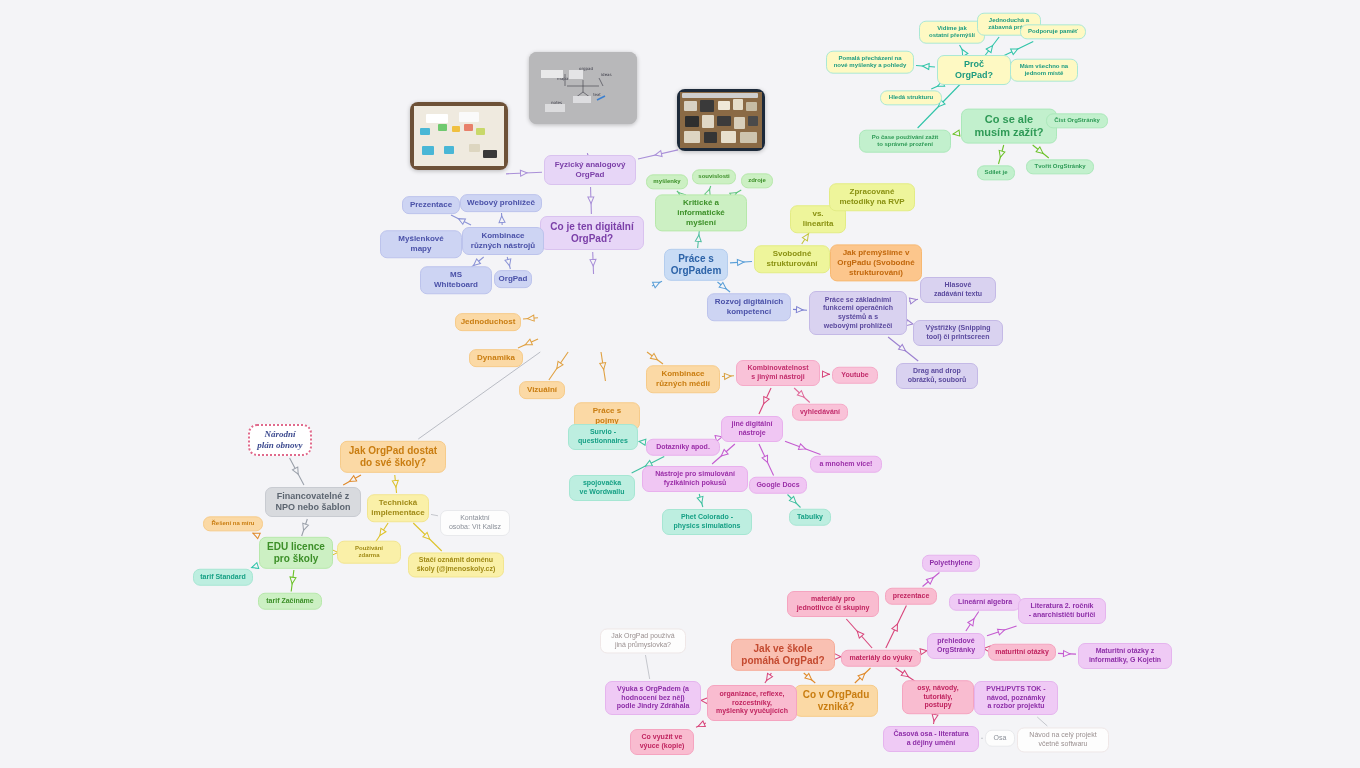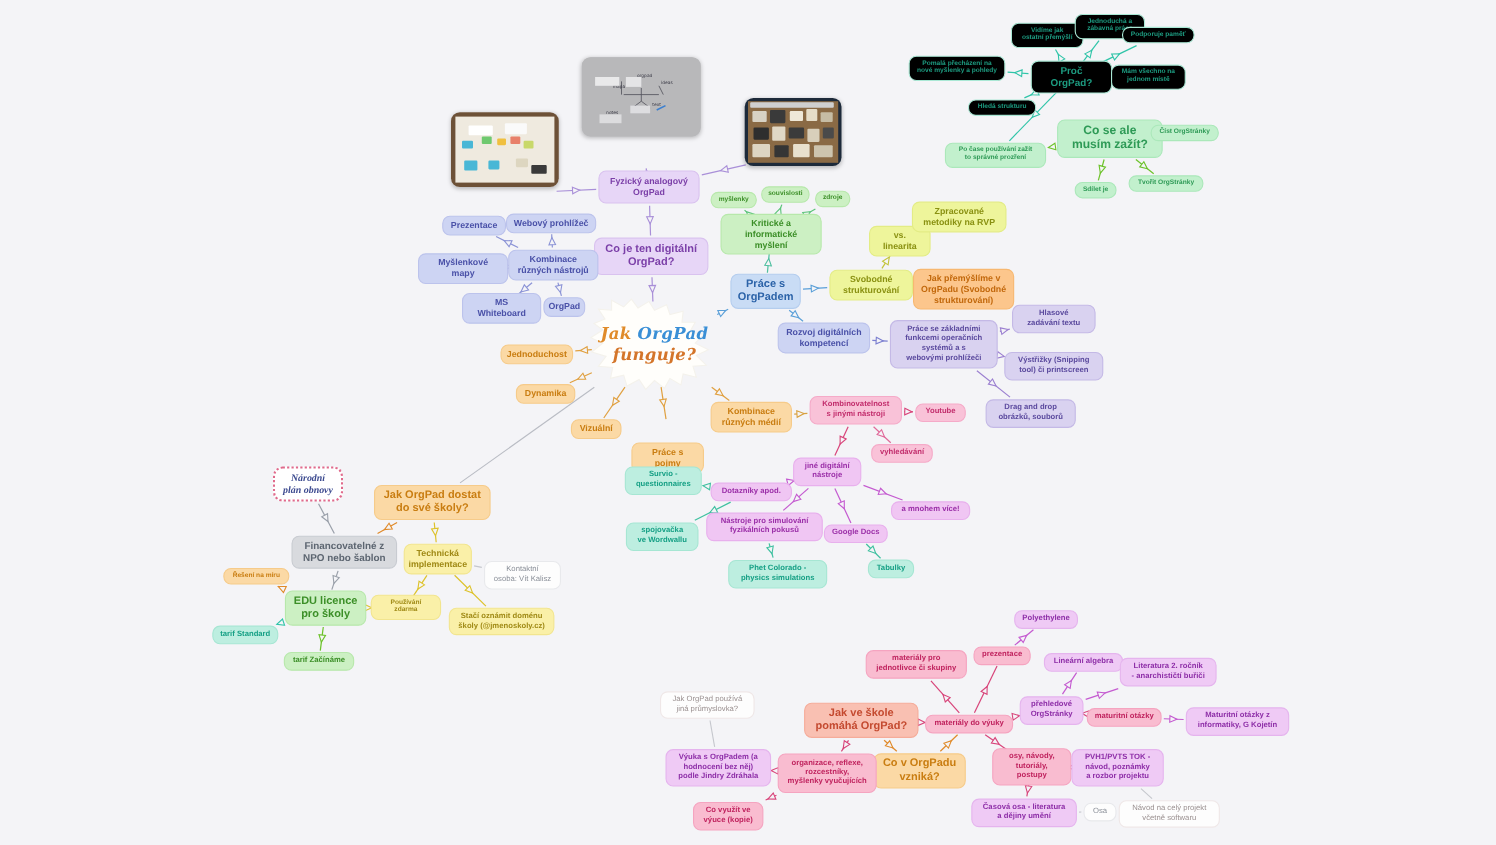--- a/index.html
+++ b/index.html
@@ -24,21 +24,21 @@
     white-space:pre-line;
     transform:translate(-50%,-50%);
   }
   
   .c-purple  {background:#d9d2f0;color:#5b4a9e;border:1px solid #c4b9e6;}
   .c-purple2 {background:#e7d6f7;color:#7b3fa8;border:1px solid #d9c2ef;}
   .c-blue    {background:#c9dcf5;color:#2c63a8;border:1px solid #b4cdee;}
   .c-blue2   {background:#cdd4f3;color:#4a51a8;border:1px solid #bcc3ec;}
   .c-green   {background:#ccf0c3;color:#3c8f28;border:1px solid #b7e8ab;}
   .c-green2  {background:#c2f0cd;color:#2e9a56;border:1px solid #abe8ba;}
-  .c-teal    {background:#000000;color:#1d9b80;border:1px solid #aae8d5;}
+  .c-teal    {background:#fef9c3;color:#1d9b80;border:1px solid #aae8d5;}
   .c-mint    {background:#bdeee0;color:#16a085;border:1px solid #a6e6d3;}
   .c-yellow  {background:#eef59b;color:#8a9112;border:1px solid #e3ec85;}
   .c-yellow2 {background:#faf0a8;color:#a08a16;border:1px solid #f2e58f;}
   .c-orange  {background:#fbd9a5;color:#c97d11;border:1px solid #f6cb8a;}
   .c-orange2 {background:#fcc68c;color:#c2680c;border:1px solid #f7b871;}
   .c-salmon  {background:#f9c0b2;color:#c44a30;border:1px solid #f5ac9a;}
   .c-pink    {background:#f9c2d8;color:#c22d6c;border:1px solid #f5aac8;}
   .c-pink2   {background:#f9bcd0;color:#c0245f;border:1px solid #f5a4c0;}
   .c-violet  {background:#f0c6f3;color:#9b2fa8;border:1px solid #e8b0ed;}
   .c-violet2 {background:#efcaf5;color:#8e2fa8;border:1px solid #e5b4ee;}
@@ -304,33 +304,20 @@
       <div class="sticky" style="left:37px;top:24px;width:14px;height:10px;background:#3b3b3b;"></div>
       <div class="sticky" style="left:54px;top:25px;width:11px;height:12px;background:#d8cfbb;"></div>
       <div class="sticky" style="left:68px;top:24px;width:10px;height:10px;background:#4a4a4a;"></div>
       <div class="sticky" style="left:4px;top:39px;width:16px;height:12px;background:#ddd5c2;"></div>
       <div class="sticky" style="left:24px;top:40px;width:13px;height:11px;background:#353535;"></div>
       <div class="sticky" style="left:41px;top:39px;width:15px;height:12px;background:#e8e0cd;"></div>
       <div class="sticky" style="left:60px;top:40px;width:17px;height:11px;background:#cdc4ae;"></div>
     </div>
   </div>
 
-  <div id="center-node" style="left:595px;top:313px;">
-    <svg width="122" height="86" viewBox="0 0 122 86">
-      <path fill="#fffefb" stroke="#f4f2ec" stroke-width="1" d="M14,30 L6,24 L16,20 L10,11 L22,12 L22,3 L33,9 L40,2 L46,10 L56,4 L61,12 L72,7
-           L75,16 L87,13 L86,23 L98,23 L93,32 L106,34 L98,42 L110,48 L99,53 L108,62 L96,63
-           L99,73 L87,70 L85,80 L75,74 L70,83 L61,76 L53,84 L47,75 L36,81 L33,71 L21,74
-           L23,64 L10,63 L17,54 L4,50 L14,42 L3,37 Z"></path>
-    </svg>
-    <div id="center-text">
-      <span class="w1">Jak</span>
-      <span class="w2">OrgPad</span><br>
-      <span class="w4">funguje?</span>
-    </div>
-  </div>
 
   <div id="node-layer">
       <div class="node c-purple2" style="left: 590px; top: 170px; width: 92px; min-height: 30px; font-size: 8px;">Fyzický analogový
 OrgPad</div>
       <div class="node c-purple2" style="left: 592px; top: 233px; width: 104px; min-height: 34px; font-size: 10px;">Co je ten digitální
 OrgPad?</div>
       <div class="node c-blue2" style="left: 503px; top: 241px; width: 82px; min-height: 28px; font-size: 8px;">Kombinace
 různých nástrojů</div>
       <div class="node c-blue2" style="left: 431px; top: 205px; width: 58px; min-height: 16px; font-size: 8px;">Prezentace</div>
       <div class="node c-blue2" style="left: 501px; top: 203px; width: 82px; min-height: 16px; font-size: 8px;">Webový prohlížeč</div>

